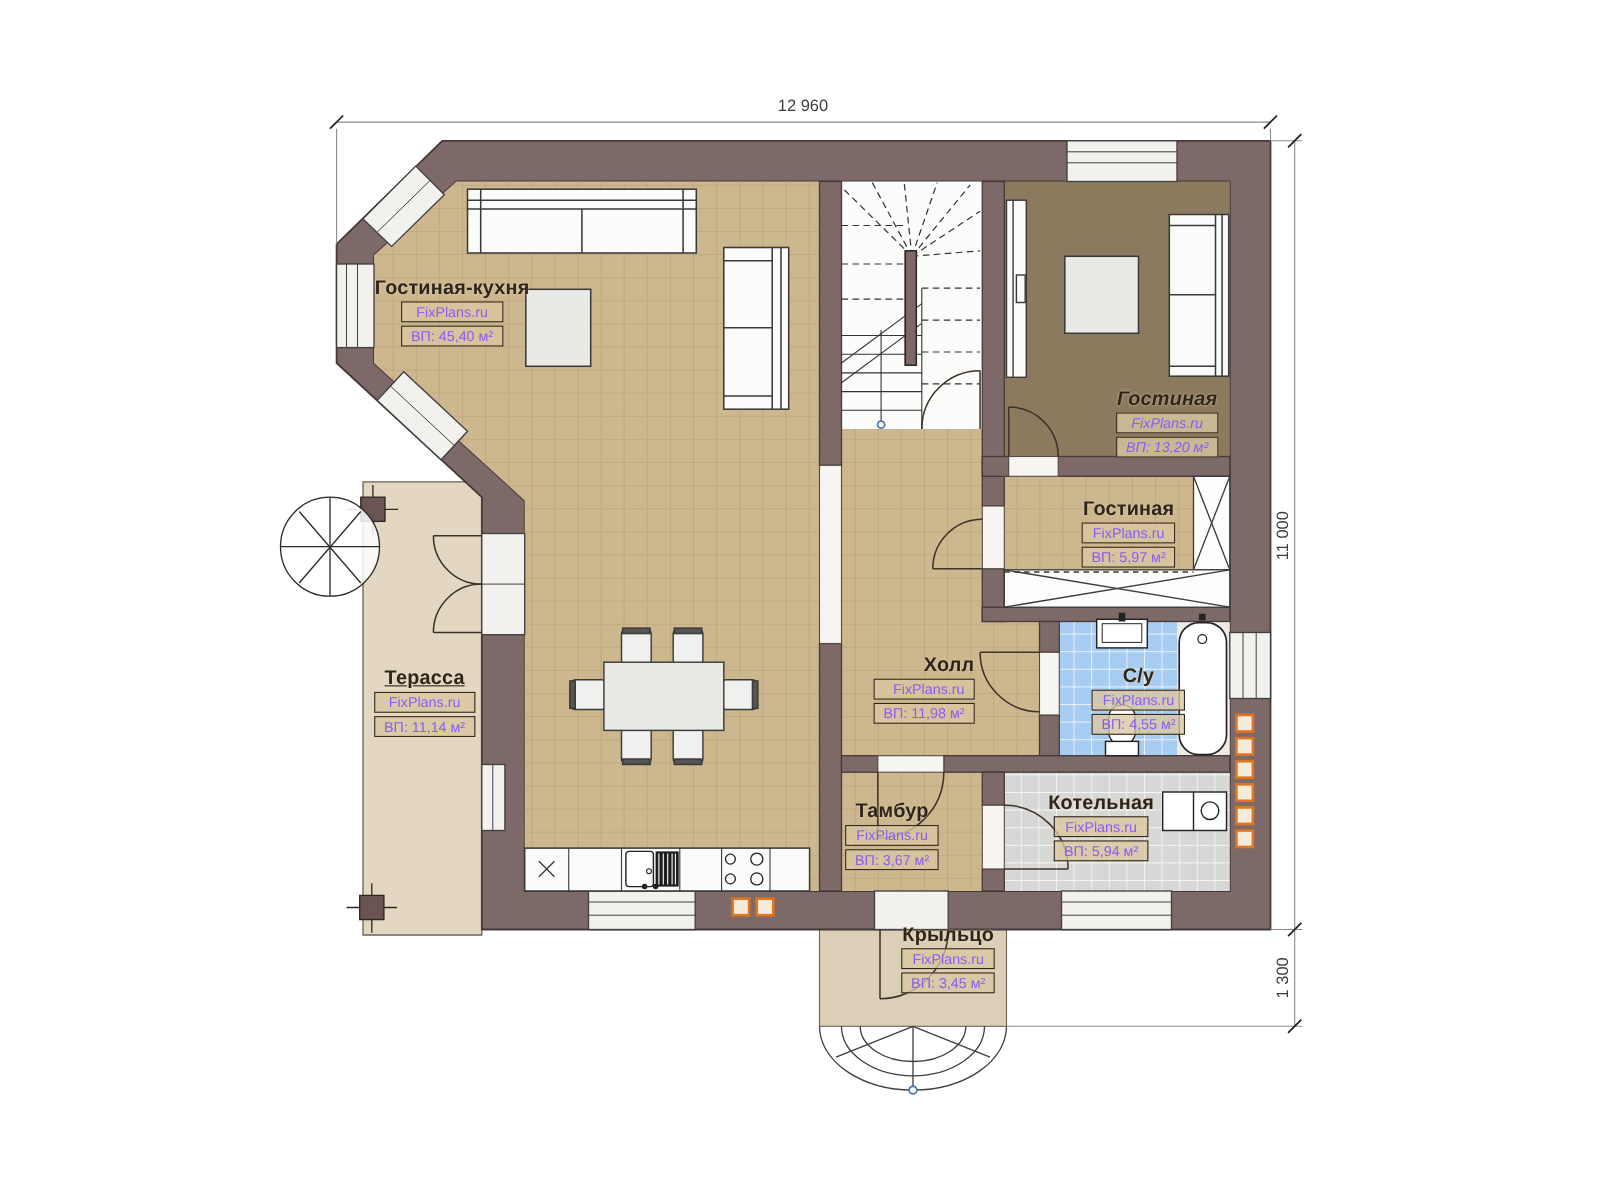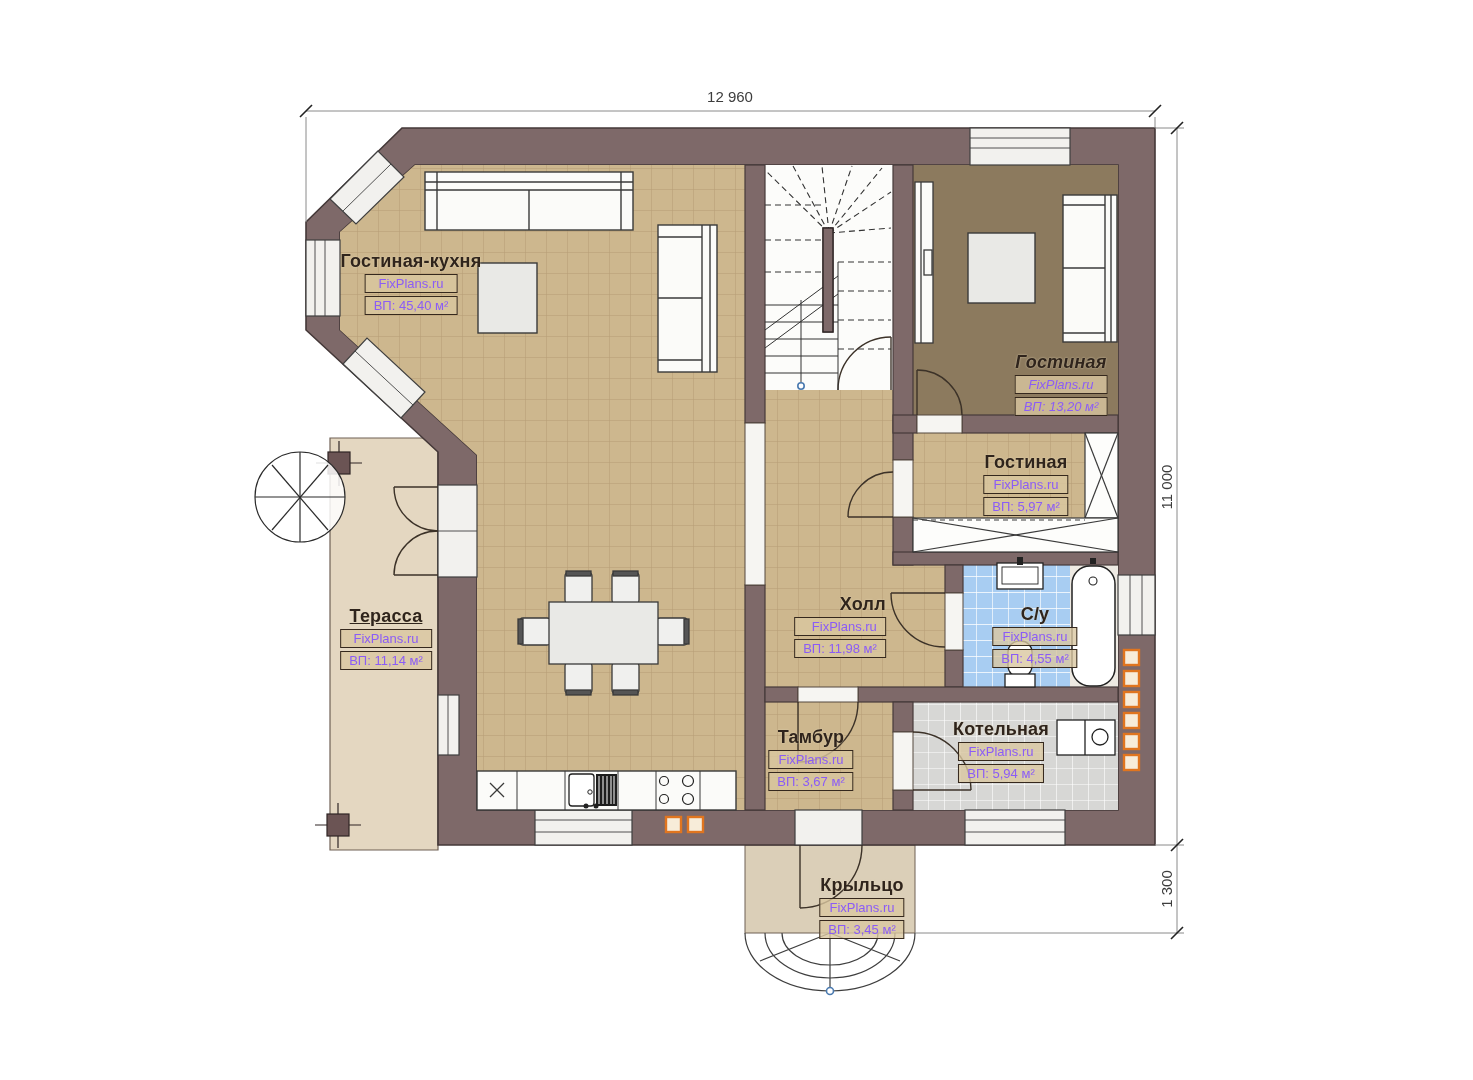--- a/index.html
+++ b/index.html
@@ -461,21 +461,21 @@
 </div>
 
 <div class="room-label" style="left:1001px;top:719px;">
   <div class="room-name">Котельная</div>
   <div class="room-box">
     <span class="room-brand">FixPlans.ru</span>
     <span class="room-area">ВП: 5,94 м²</span>
   </div>
 </div>
 
-<div class="room-label" style="left:862px;top:875px;">
+<div class="room-label" style="left:862px;top:839px;">
   <div class="room-name">Крыльцо</div>
   <div class="room-box">
     <span class="room-brand">FixPlans.ru</span>
     <span class="room-area">ВП: 3,45 м²</span>
   </div>
 </div>
 
 </div>
 
 </body></html>

